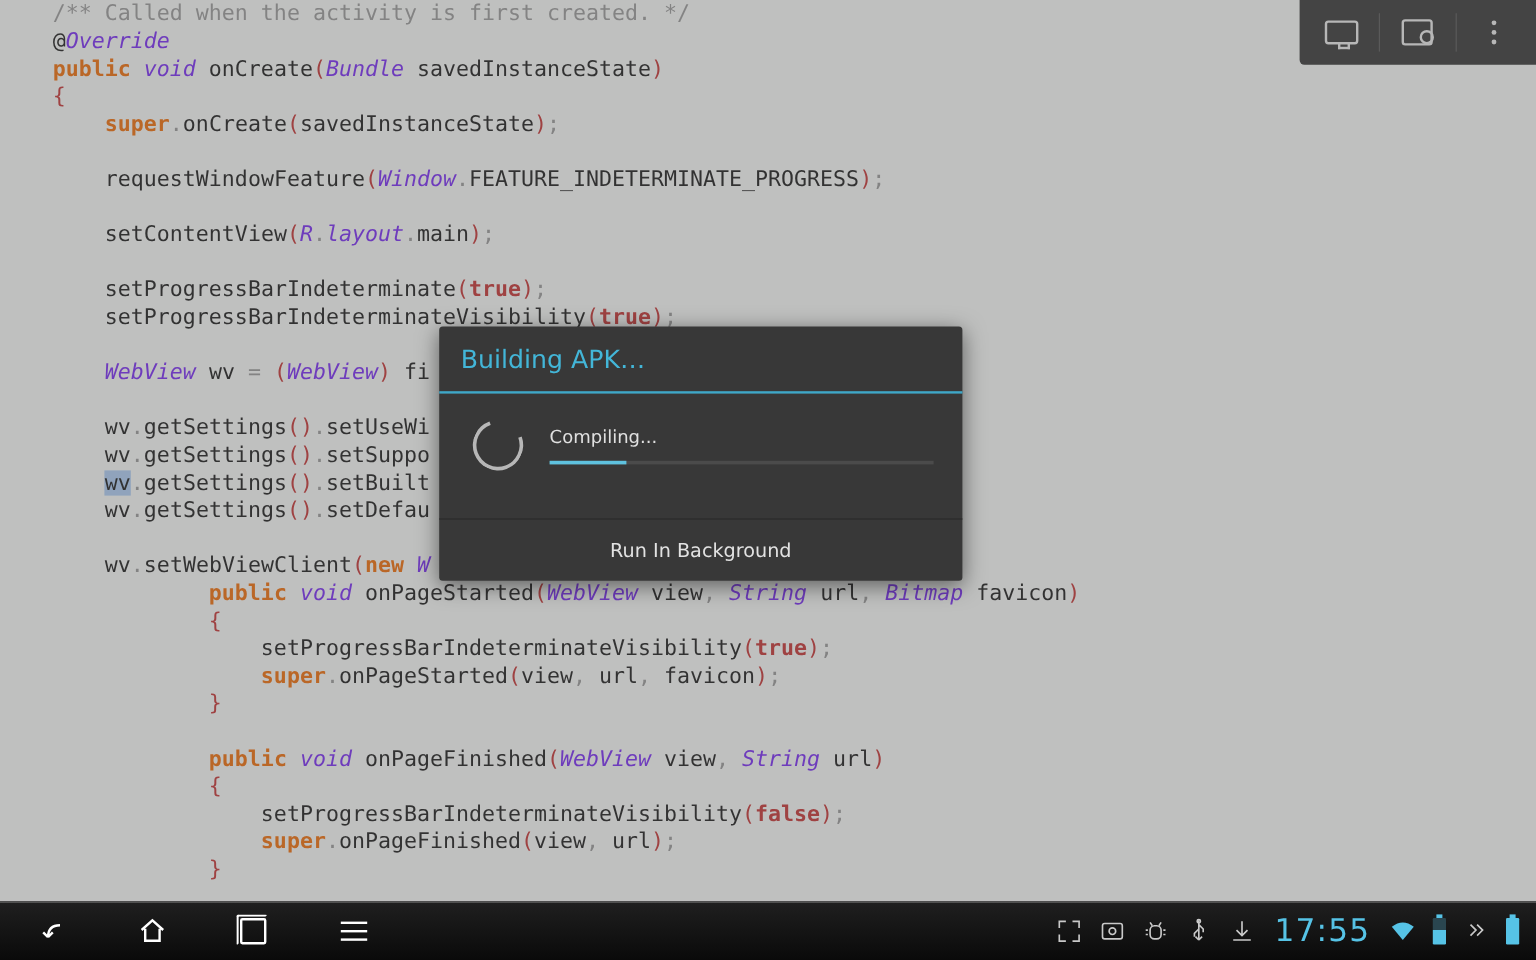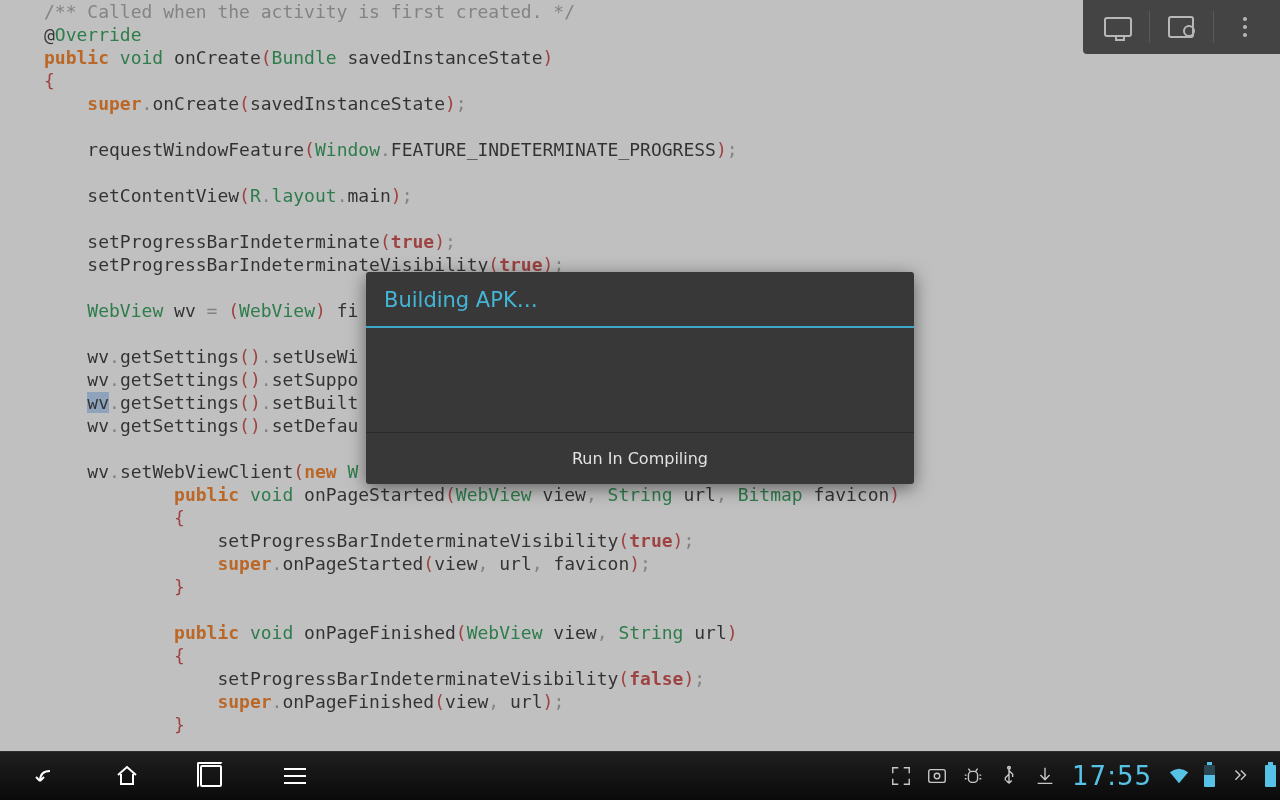--- a/index.html
+++ b/index.html
@@ -2,21 +2,21 @@
 <html><head>
 <meta charset="utf-8">
 <style>
   * { margin:0; padding:0; box-sizing:border-box; }
   html,body { width:1280px; height:800px; overflow:hidden; font-family:"DejaVu Sans Mono","Courier New",monospace; background:#dddedd; }
   .root { position:relative; width:1280px; height:800px; }
 
   
   .code-area { position:absolute; left:0; top:0; width:1280px; height:751px; padding:0 0 0 44px; font-size:18px; line-height:23px; color:#1a1a1a; white-space:pre; letter-spacing:0px;border-radius:11px; }
   .code-area .line { height:23px; }
-  .kw-blue   { color:#15803d; }
+  .kw-blue   { color:#6d28d9;font-style:italic; }
   .kw-orange { color:#d6630a; font-weight:700;}
   .kw-grey   { color:#8a8a8a; }
   .kw-red    { color:#b03030; }
   .kw-redb   { color:#b03030; font-weight:700;}
   .kw-comment{ color:#8a8a8a; }
   .hl        { background:#9bb6d9; }
 
   
   .dim { position:absolute; left:0; top:0; width:1280px; height:751px; background:rgba(115,115,115,0.28); }
 
@@ -25,21 +25,21 @@
   .tb-icon { width:54px; height:54px; display:flex; align-items:center; justify-content:center; color:#ddd; opacity:.85; }
   .tb-sep { width:1px; height:32px; background:rgba(255,255,255,0.12); }
   .screen-ico { width:28px; height:20px; border:2px solid #ccc; border-radius:3px; position:relative; }
   .screen-ico::after{ content:""; position:absolute; left:9px; bottom:-6px; width:6px; height:4px; border:2px solid #ccc; border-top:none;}
   .dots { display:flex; flex-direction:column; gap:4px;}
   .dots span{ width:4px;height:4px;background:#ccc;border-radius:50%;}
   .search-dev { width:26px; height:22px; border:2px solid #ccc; border-radius:3px; position:relative;}
   .search-dev::after{ content:""; position:absolute; width:8px;height:8px;border:2px solid #ccc;border-radius:50%; left:13px; top:7px;}
 
   
-  .modal { position:absolute; left:366px; top:272px; width:548px; height:212px; background:#383838; border-radius:3px; color:#e8e8e8; box-shadow:0 4px 18px rgba(0,0,0,0.5);}
+  .modal { position:absolute; left:366px; top:272px; width:436px; height:212px; background:#383838; border-radius:3px; color:#e8e8e8; box-shadow:0 4px 18px rgba(0,0,0,0.5);}
   .modal-title { font-family:"DejaVu Sans",Arial,sans-serif; font-size:21px; color:#43b6d8; padding:16px 18px 14px; border-bottom:2px solid #3fa7c7; font-weight:400;}
   .modal-body { display:flex; align-items:center; gap:22px; padding:22px 24px 8px 28px; font-family:"DejaVu Sans",Arial,sans-serif;}
   .spinner { width:42px; height:42px; border:3px solid #b7b7b7; border-top-color:transparent; border-radius:50%; transform:rotate(25deg);}
   .modal-right { flex:1; }
   .modal-msg { font-size:15px; color:#e0e0e0; margin-bottom:11px;}
   .prog { width:100%; height:3px; background:#4b4b4b; position:relative;}
   .prog-fill { position:absolute; left:0; top:0; height:100%; background:#5fc2df; }
   .modal-btn { position:absolute; left:0; bottom:0; width:100%; height:52px; border-top:1px solid #2a2a2a; display:flex; align-items:center; justify-content:center; font-family:"DejaVu Sans",Arial,sans-serif; font-size:16px; color:#e2e2e2;}
 
   
@@ -47,21 +47,21 @@
   .nav-left { display:flex; align-items:center; gap:54px; padding-left:28px;}
   .nav-ico { width:30px; height:30px; display:flex; align-items:center; justify-content:center; }
   .back-arrow { width:24px; height:24px; position:relative;}
   .back-arrow svg{ fill:none; stroke:#fff; stroke-width:2;}
   .home-ico{ width:24px;height:24px;}
   .home-ico svg{ fill:none; stroke:#fff; stroke-width:2;}
   .recent-ico{ width:22px;height:22px;border:2px solid #fff; border-radius:2px; position:relative;}
   .recent-ico::before{content:"";position:absolute;left:-5px;top:-5px;width:22px;height:22px;border:2px solid #fff;border-radius:2px;border-right-color:transparent;border-bottom-color:transparent;}
   .menu-ico{ display:flex;flex-direction:column;gap:5px;}
   .menu-ico span{width:22px;height:2px;background:#fff;}
-  .status-right{ margin-left:auto; display:flex; align-items:center; gap:14px; padding-right:4px;}
+  .status-right{ margin-left:auto; display:flex; align-items:center; gap:14px; padding-right:14px;}
   .small-ico{ width:22px; height:22px; display:flex;align-items:center;justify-content:center;}
   .small-ico svg{ stroke:#c9c9c9; fill:none; stroke-width:1.5;}
   .clock{ font-family:"DejaVu Sans",Arial,sans-serif; font-size:26px; color:#56c3e6; letter-spacing:1px; margin:0 2px 0 2px;}
   .wifi svg{ fill:#56c3e6;}
   .batt{ display:flex; gap:2px;}
   .batt div{ width:11px;height:22px;background:#56c3e6; border-radius:1px; position:relative;}
   .batt div::before{content:"";position:absolute;top:-3px;left:3px;width:5px;height:3px;background:#56c3e6;}
   .batt .half{ background:linear-gradient(to top,#56c3e6 55%, #2a4650 55%);}
 </style>
 </head>
@@ -86,21 +86,30 @@
         <div class="dots">
           <span></span>
           <span></span>
           <span></span>
         </div>
       </div>
   </div>
 
   <div class="modal">
     <div class="modal-title">Building APK…</div>
-    <div class="modal-btn">Run In Compiling</div>
+    <div class="modal-body">
+      <div class="spinner"></div>
+      <div class="modal-right">
+        <div class="modal-msg">Compiling...</div>
+        <div class="prog">
+          <div class="prog-fill" id="progfill" style="width: 20%;"></div>
+        </div>
+      </div>
+    </div>
+    <div class="modal-btn">Run In Background</div>
   </div>
 
   <div class="sysbar">
     <div class="nav-left">
       <div class="nav-ico">
         <div class="back-arrow"><svg viewBox="0 0 24 24">
               <path d="M14 4 Q4 4 4 14 M4 14 L0 10 M4 14 L8 10" transform="translate(5,3)"></path>
             </svg></div>
       </div>
       <div class="nav-ico">

